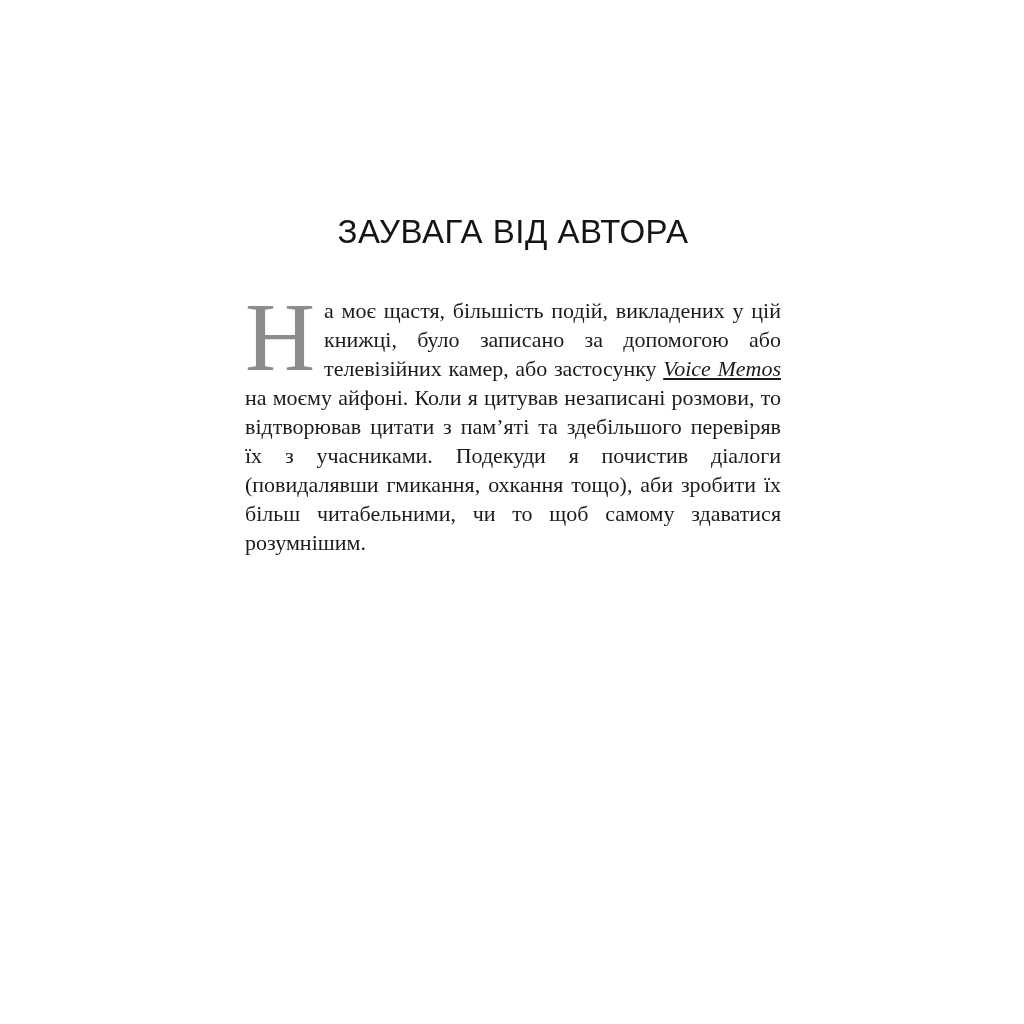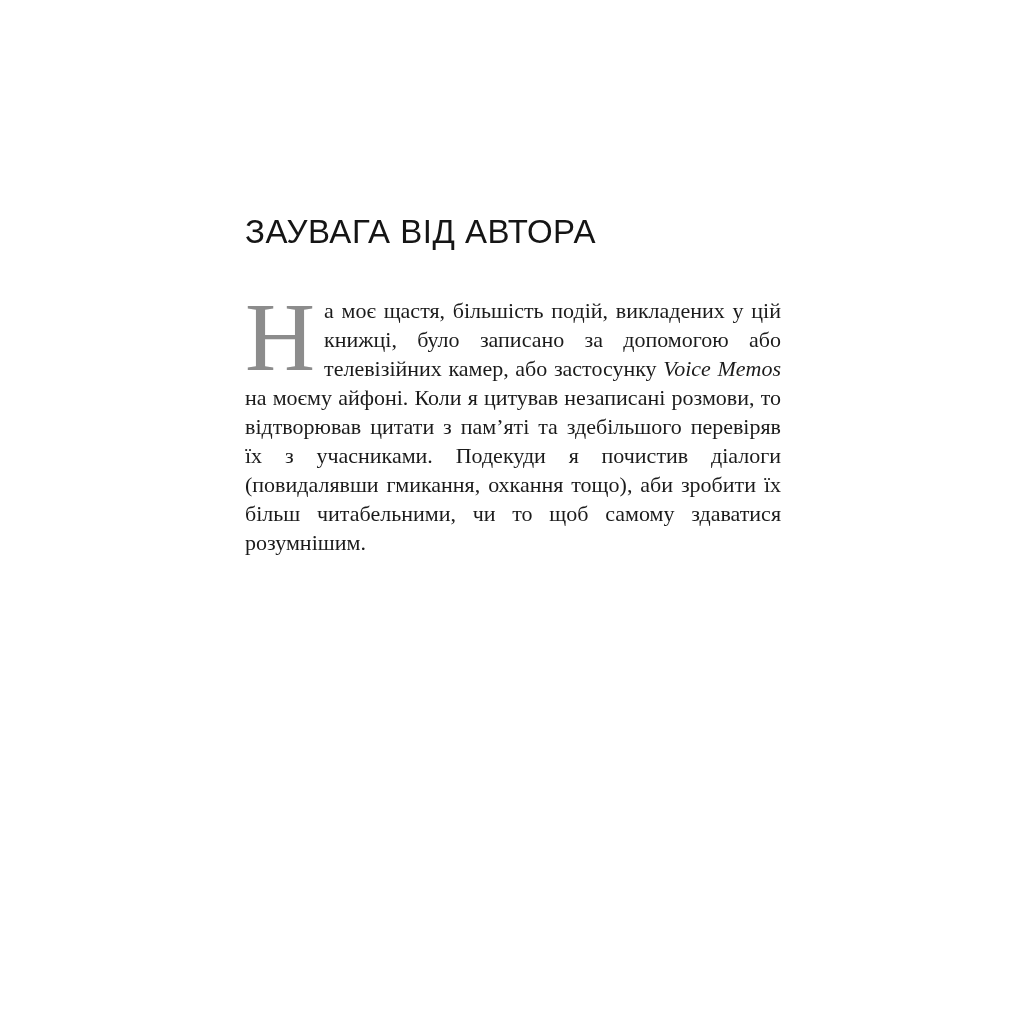--- a/index.html
+++ b/index.html
@@ -23,20 +23,21 @@
     background: #ffffff;
   }
   .content {
     position: absolute;
     left: 245px;
     top: 212px;
     width: 536px;
   }
   .chapter-title {
     margin: 0 0 44px 0;
+    text-align: center;
     font-family: "Liberation Sans", sans-serif;
     font-weight: normal;
     font-size: 33px;
     line-height: 40px;
     letter-spacing: 0.5px;
     color: #151515;
     white-space: nowrap;
   }
   .note-paragraph {
     margin: 0;
@@ -50,20 +51,21 @@
     float: left;
     font-family: "Liberation Serif", serif;
     font-size: 97px;
     line-height: 80px;
     height: 82px;
     color: #8c8c8c;
     margin: 2px 9px 0 0;
   }
   .italic-seg {
     font-style: italic;
+    text-decoration: underline;
   }
 </style>
 </head>
 <body>
 
 <div class="book-page">
   <div class="content">
     <h1 class="chapter-title">ЗАУВАГА ВІД АВТОРА</h1>
     <p class="note-paragraph">
       <span class="dropcap">Н</span><span>а моє щастя, більшість подій, викладених у цій книжці, було записано за допомогою або телевізійних камер, або застосунку </span><span class="italic-seg">Voice Memos</span><span> на моєму айфоні. Коли я цитував незаписані розмови, то відтворював цитати з пам’яті та здебільшого перевіряв їх з учасниками. Подекуди я почистив діалоги (повидалявши гмикання, охкання тощо), аби зробити їх більш читабельними, чи то щоб самому здаватися розумнішим.</span>

